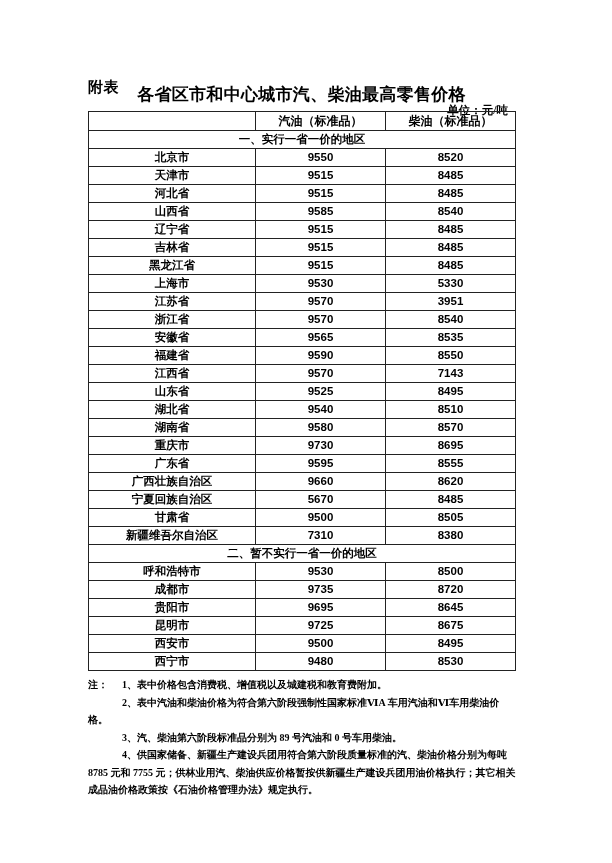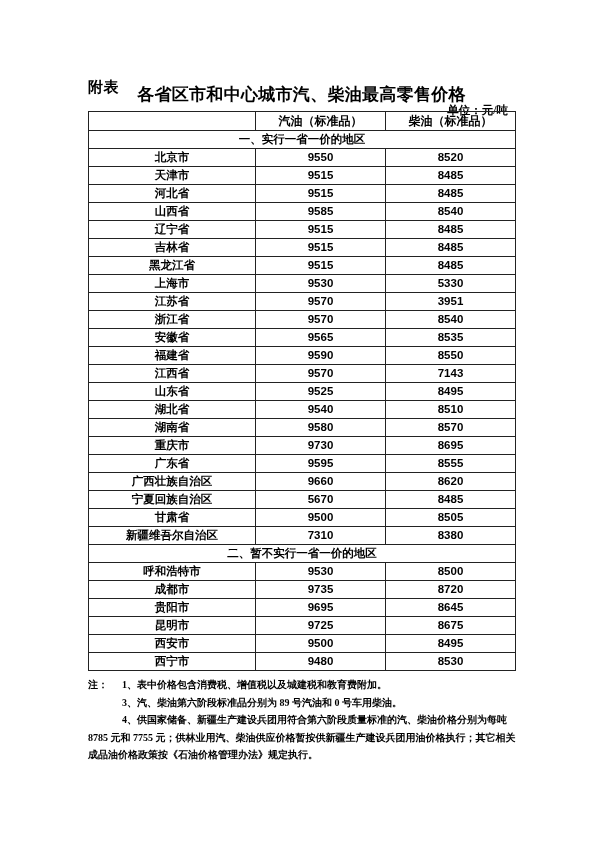--- a/index.html
+++ b/index.html
@@ -289,17 +289,18 @@
         <tr>
           <td class="region-name">西宁市</td>
           <td class="num">9480</td>
           <td class="num">8530</td>
         </tr>
       </tbody>
   </table>
 
   <div class="notes" id="notes-block">
       <div class="note-first"><span class="note-label">注：</span><span>1、表中价格包含消费税、增值税以及城建税和教育费附加。</span></div>
+      <div class="note-item wrap">2、表中汽油和柴油价格为符合第六阶段强制性国家标准ⅥA 车用汽油和Ⅵ车用柴油价格。</div>
       <div class="note-item wrap">3、汽、柴油第六阶段标准品分别为 89 号汽油和 0 号车用柴油。</div>
       <div class="note-item wrap">4、供国家储备、新疆生产建设兵团用符合第六阶段质量标准的汽、柴油价格分别为每吨 8785 元和 7755 元；供林业用汽、柴油供应价格暂按供新疆生产建设兵团用油价格执行；其它相关成品油价格政策按《石油价格管理办法》规定执行。</div>
     </div>
 
 </div>
 
 </body></html>

